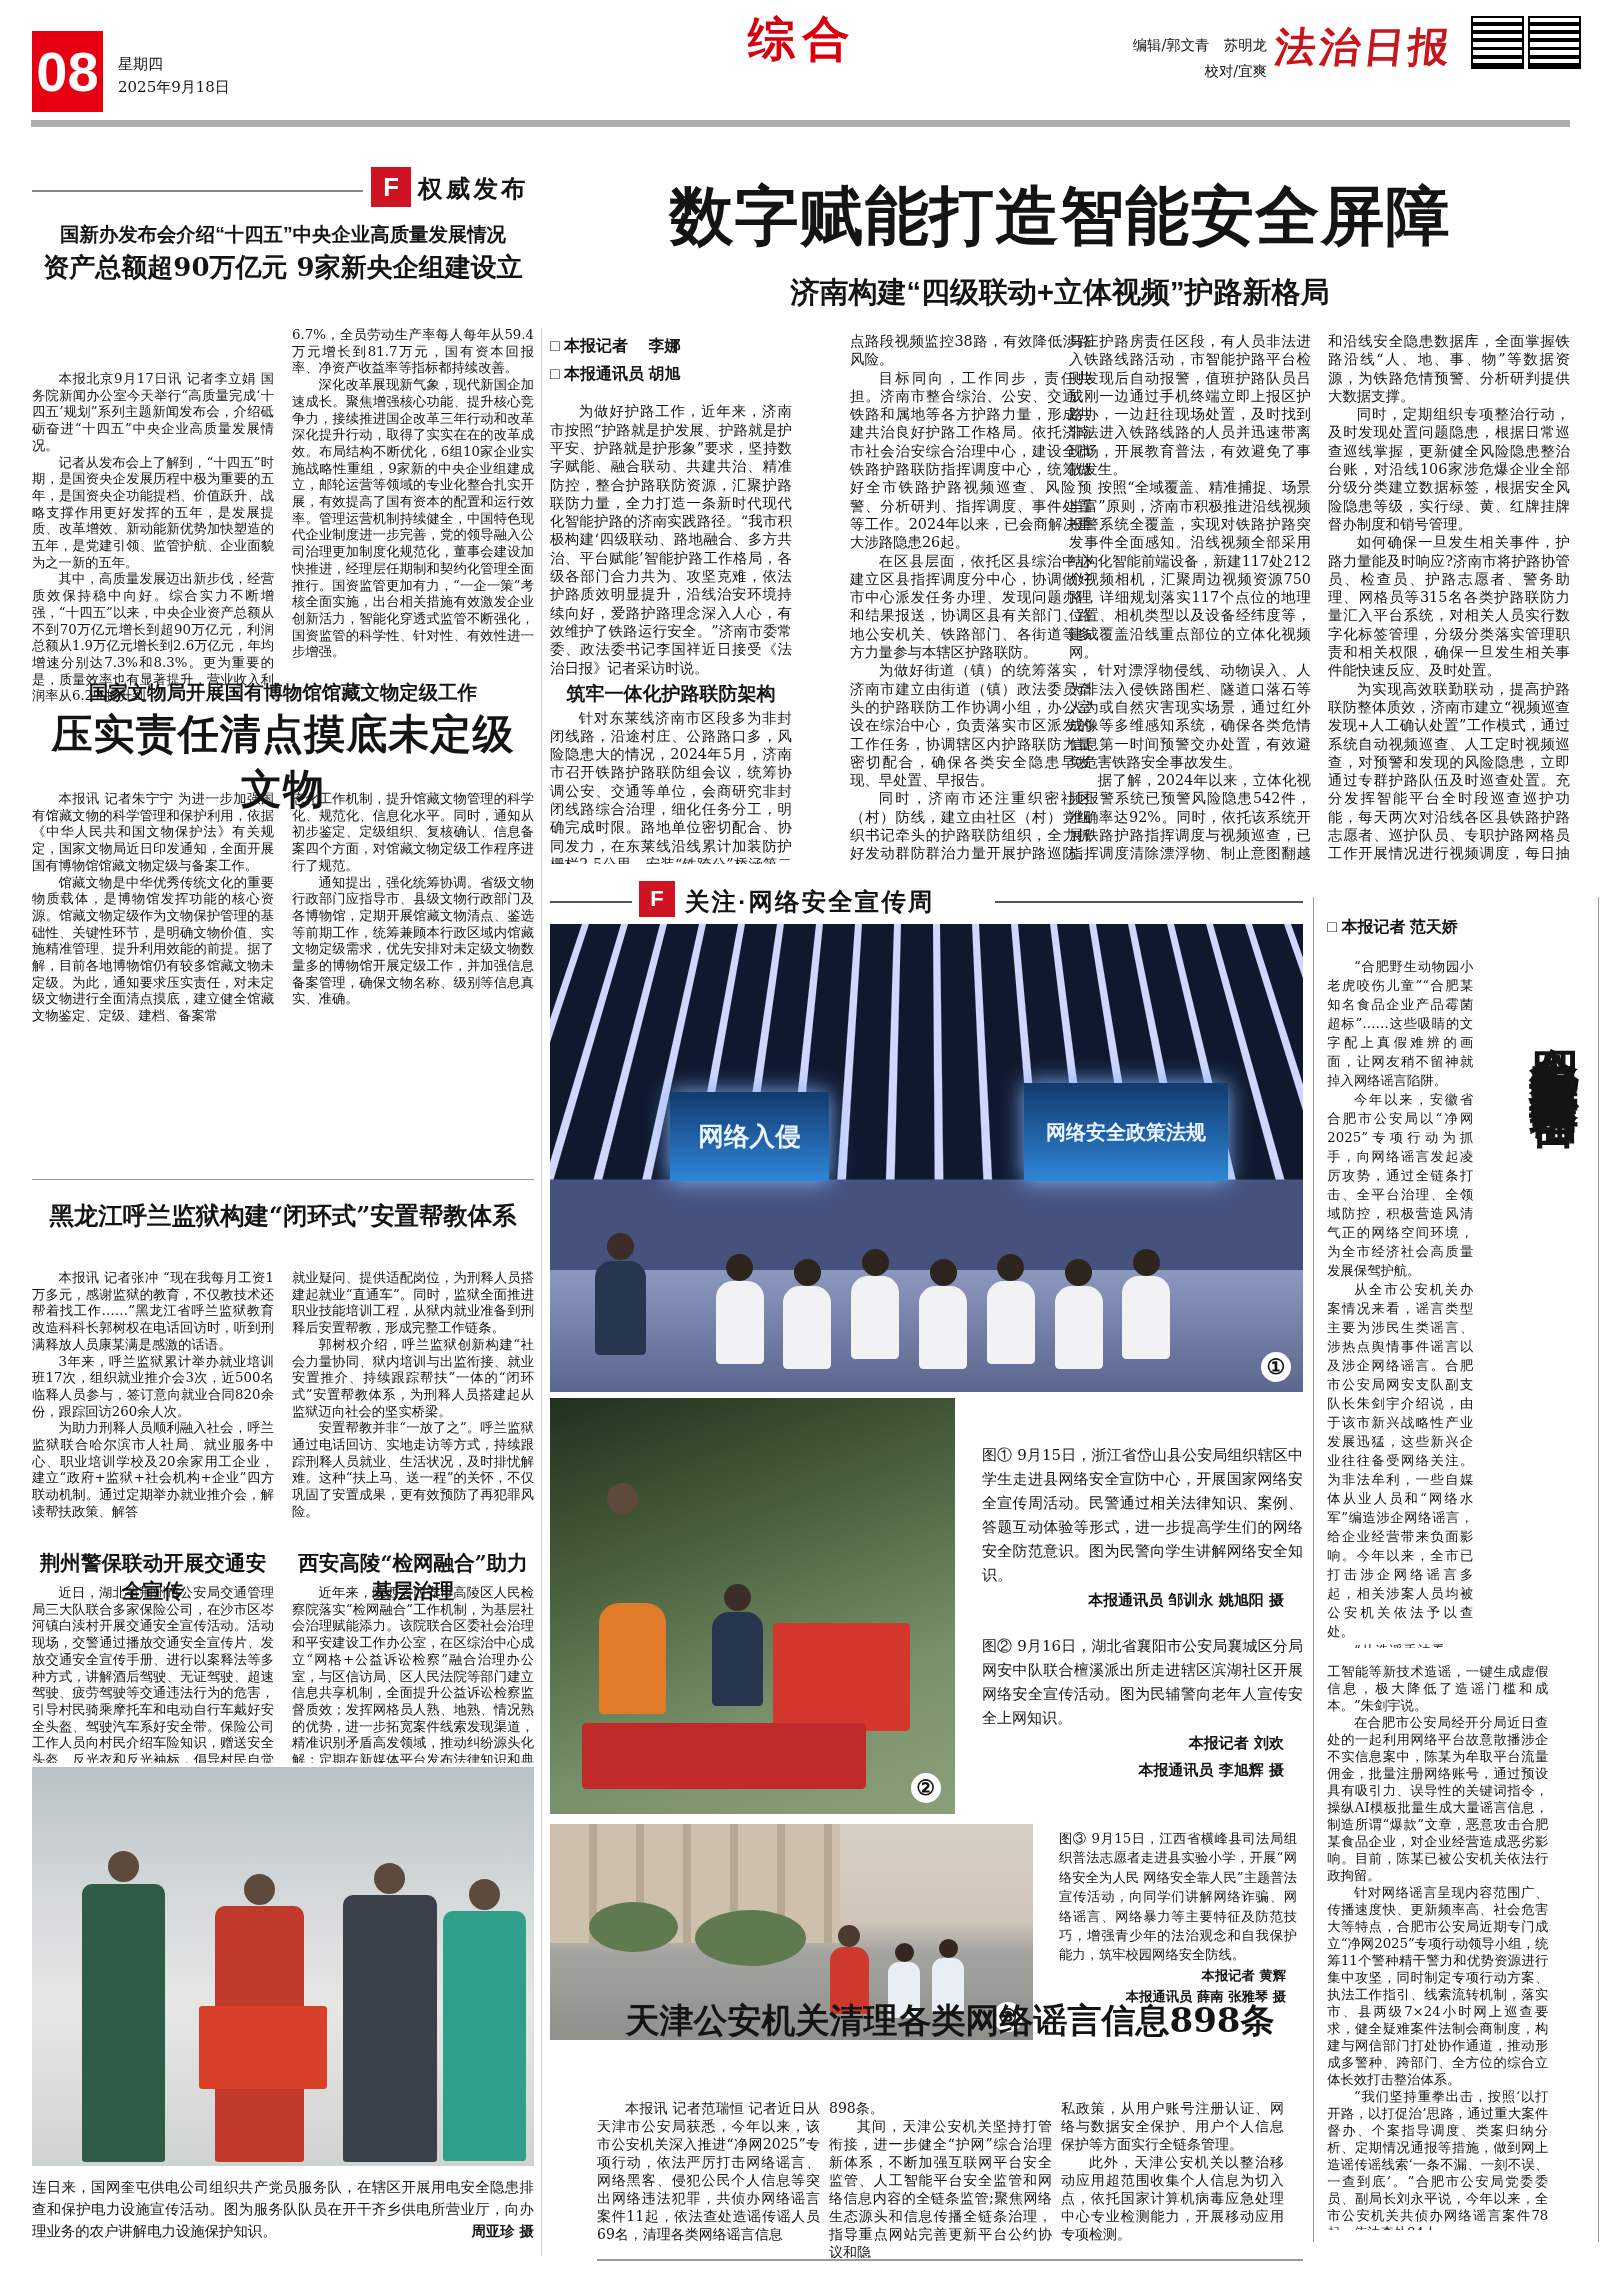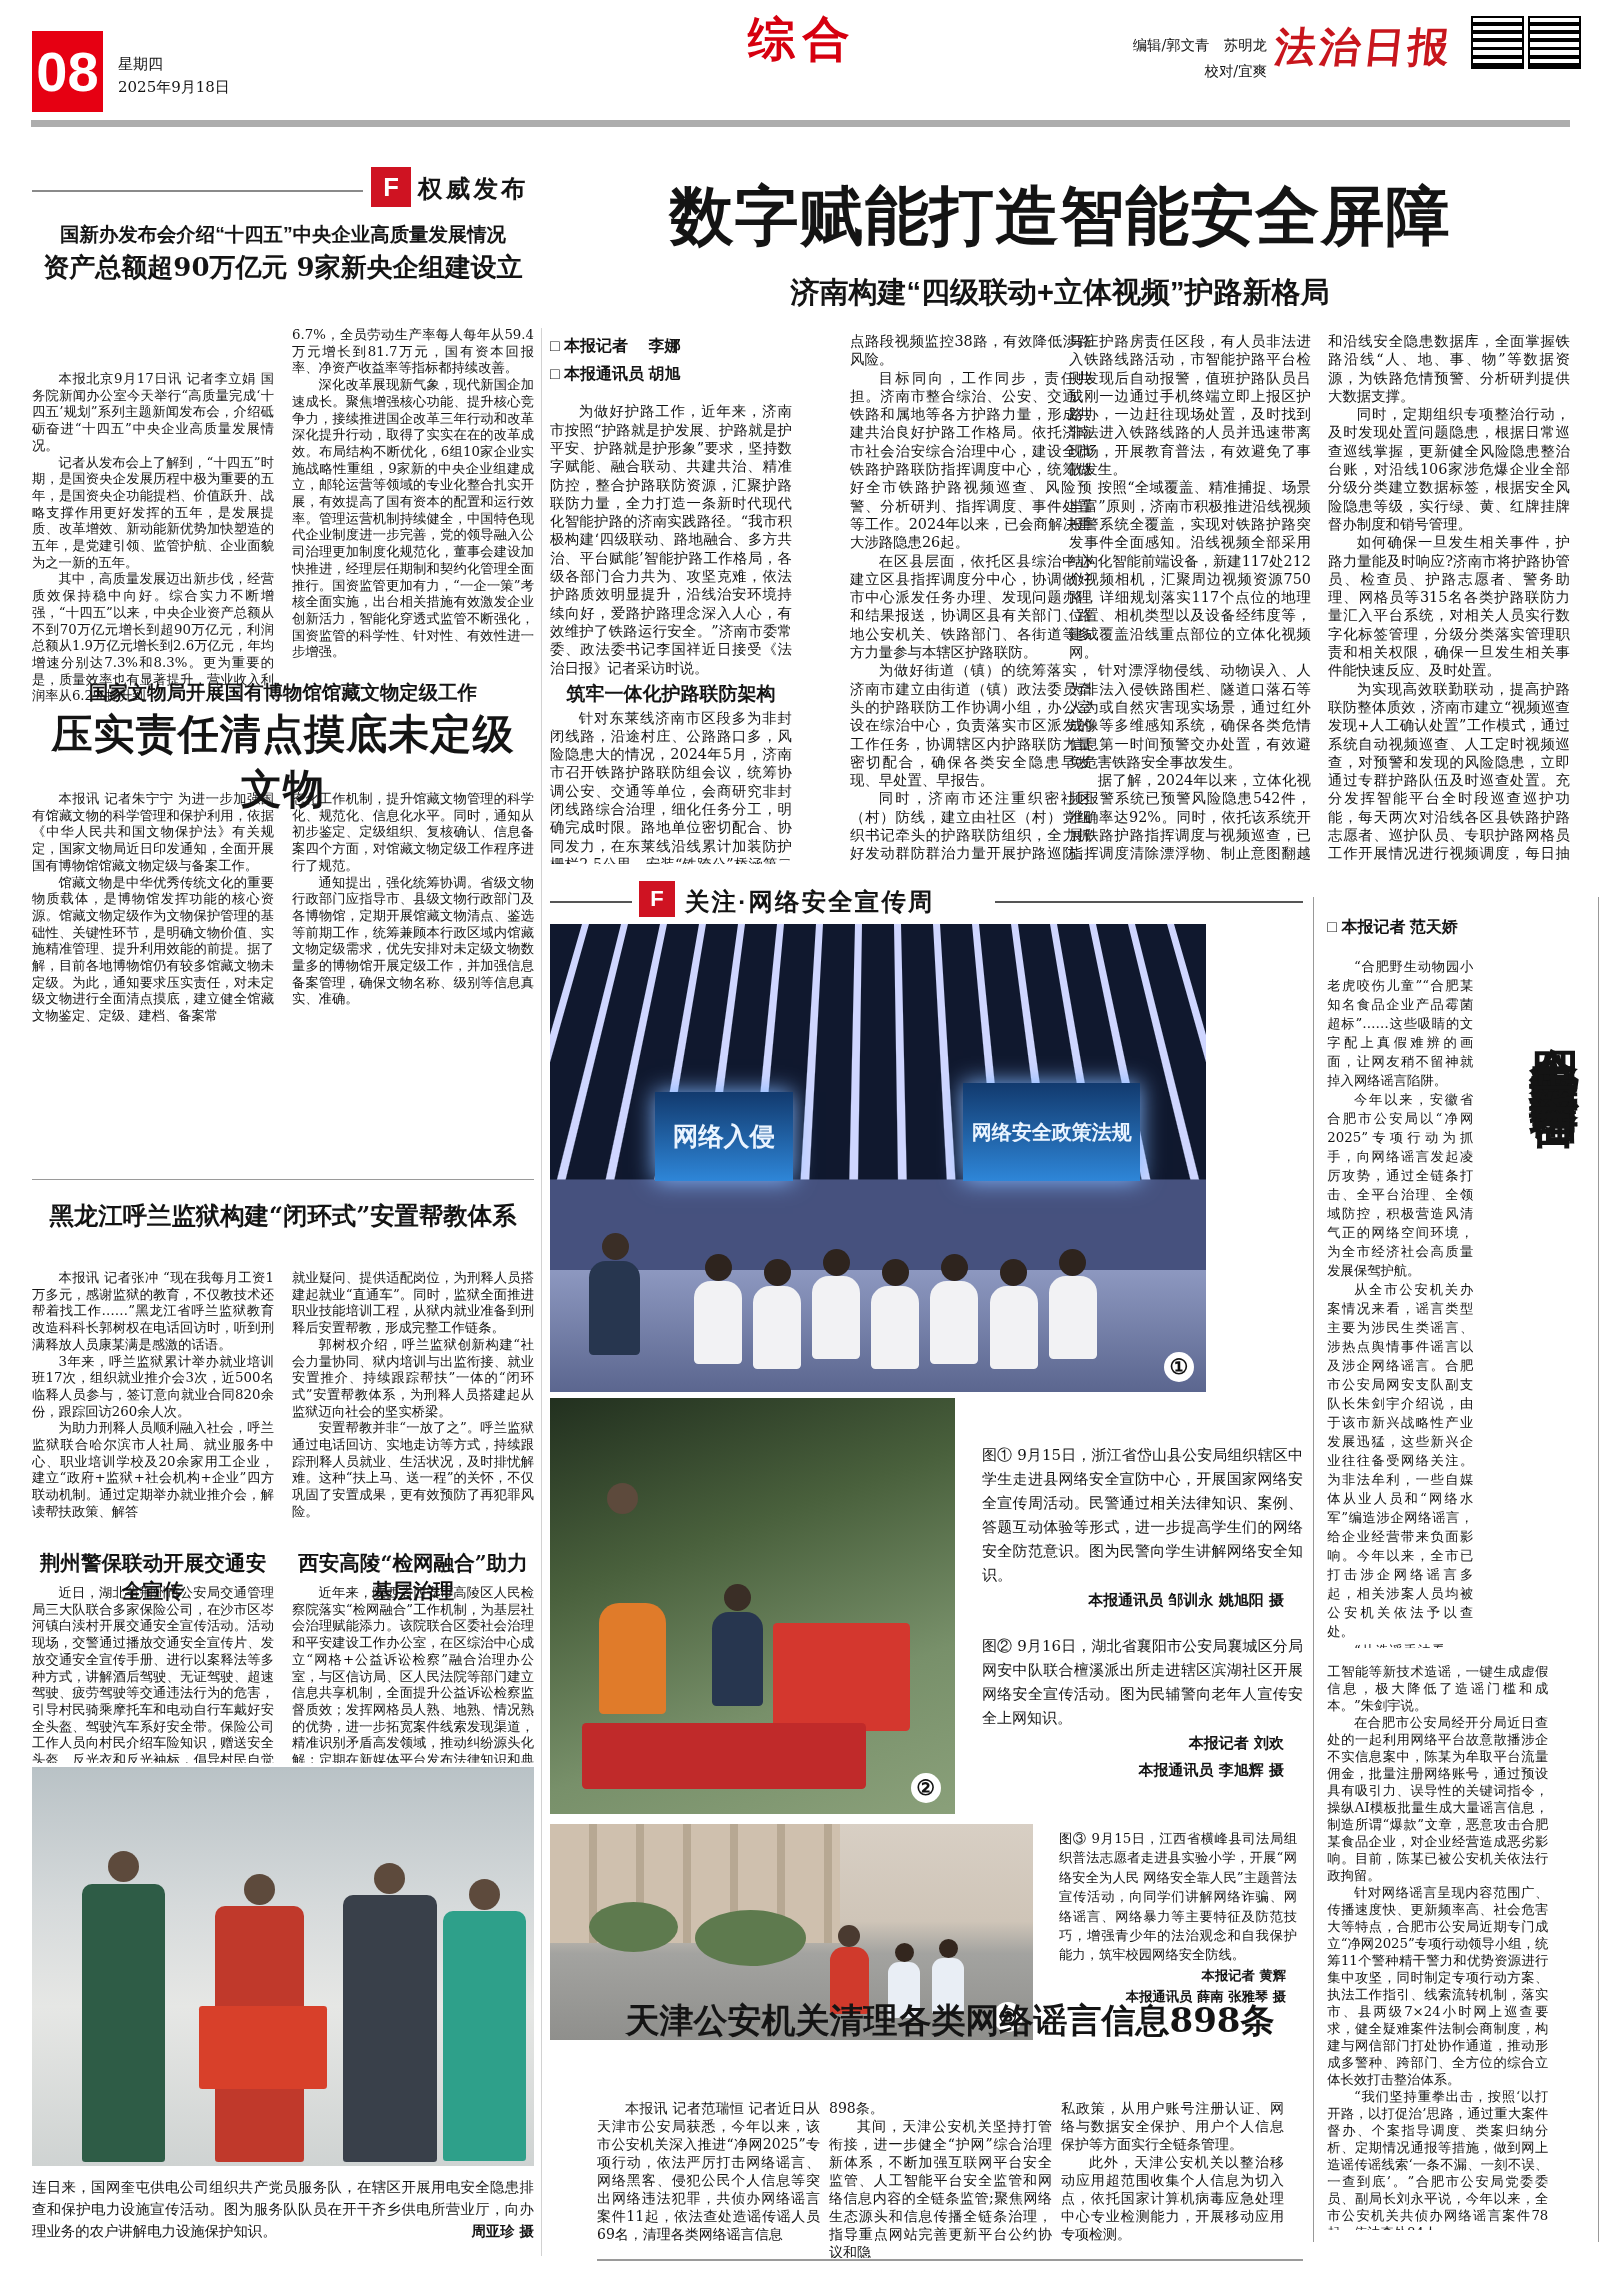--- a/index.html
+++ b/index.html
@@ -64,21 +64,21 @@
   .mc1{left:550px;}.mc2{left:810px;margin-left:40px;}.mc3{left:1069px;}.mc4{left:1328px;}
   .mainbody{font-size:14.4px;line-height:18.3px;}
   .byline{font-size:16px;font-weight:700;line-height:28px;}
   .subhead{font-size:19px;font-weight:900;text-align:center;margin:7.8px 0 5.6px 0;}
   
   .focus-line-l{left:550px;top:901px;width:82px;height:1.7px;background:#555;}
   .focus-cube{left:639px;top:881px;}
   .focus-cube .badge-cube{width:36px;height:36px;font-size:22px;line-height:36px;}
   .focus-label{left:685px;top:886px;font-size:24.4px;font-weight:900;letter-spacing:2.2px;}
   .focus-line-r{left:995px;top:901px;width:308px;height:1.7px;background:#555;}
-  .photo1{left:550px;top:924px;width:656px;height:468px;overflow:hidden;background:#46517e;}
+  .photo1{left:550px;top:924px;width:753px;height:468px;overflow:hidden;background:#46517e;}
   .p1-ceiling{position:absolute;left:0;top:0;width:100%;height:46%;
     background:repeating-linear-gradient(90deg,#10182e 0 32px,#cfd6ff 32px 39px);
     transform:perspective(333px) rotateX(18deg);transform-origin:top;}
   .p1-floor{position:absolute;left:0;bottom:0;width:100%;height:26%;
     background:linear-gradient(180deg,#8d98c0,#5b668f);}
   .screen{position:absolute;color:#eaf4ff;font-weight:900;text-align:center;
     background:linear-gradient(180deg,#123a6e,#2e86d8);box-shadow:0 0 22px #7fb6ff;}
   .scr-l{left:16%;top:36%;width:21%;height:19%;font-size:25.6px;line-height:89px;}
   .scr-r{left:63%;top:34%;width:27%;height:21%;font-size:20px;line-height:98px;}
   .student{position:absolute;width:48px;height:83px;background:#f2f2f4;border-radius:16.7px 16.7px 4.4px 4.4px;}

